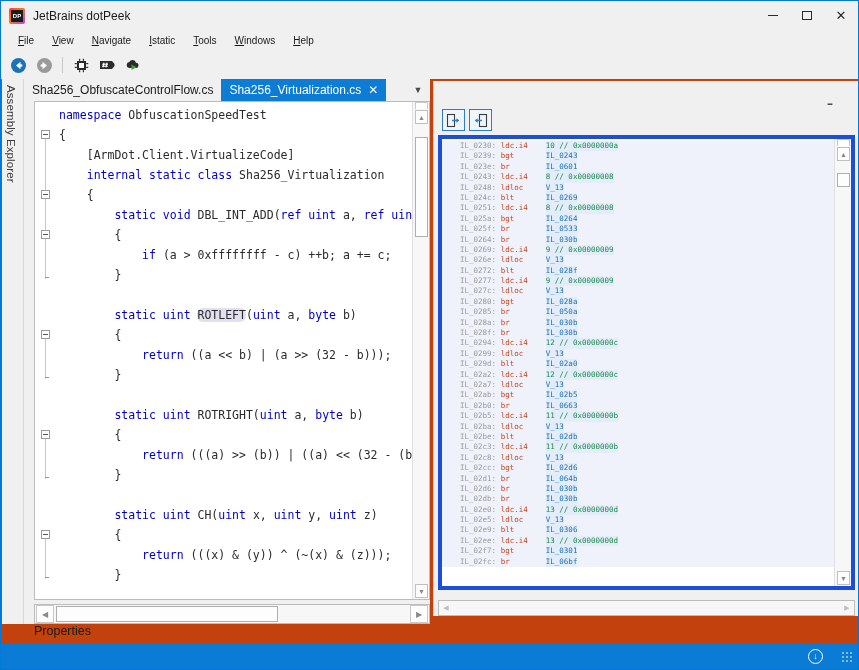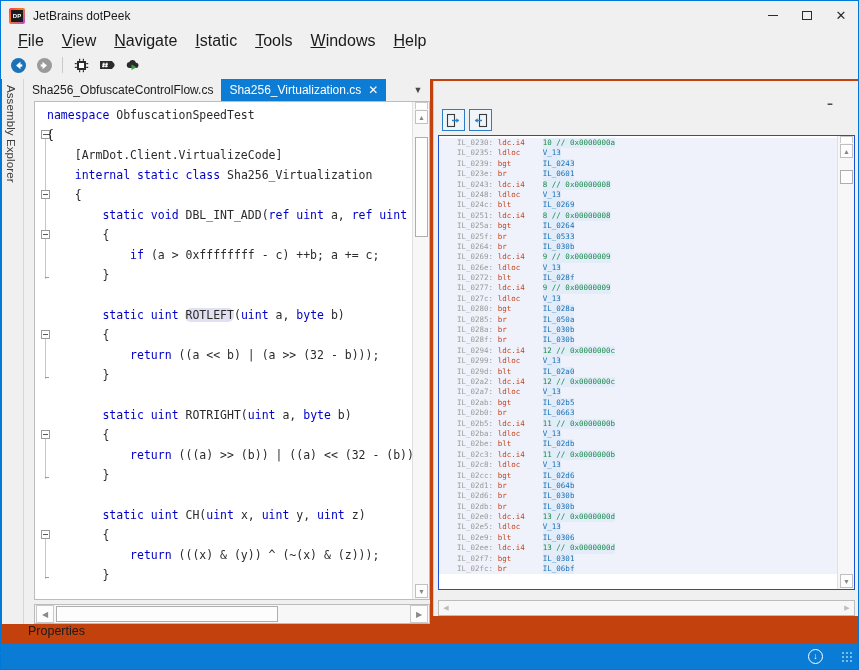--- a/index.html
+++ b/index.html
@@ -48,21 +48,21 @@
   .gl-close { font-size: 13px; line-height: 1; display:block; }
 
   
   .menubar {
     position: absolute; top: 29px; left: 0;
     width: 857px; height: 21px;
     display: flex; align-items: center; padding-left: 8px;
     background: #f0f0f0;
   }
   .menu-item {
-    font-size: 16px; color: #1a1a1a;
+    font-size: 10px; color: #1a1a1a;
     padding: 2px 9px; cursor: default; white-space: nowrap;
   }
   .menu-item u { text-decoration: underline; }
 
   
   .toolbar {
     position: absolute; top: 50px; left: 0;
     width: 857px; height: 28px;
     display: flex; align-items: center; padding-left: 4px;
     background: #f0f0f0;
@@ -132,21 +132,21 @@
   .code-area {
     position: absolute; top: 0; left: 0;
     width: 378px; height: 497px;
     overflow: hidden;
     padding: 3px 0 0 0;
   }
   .code-line {
     height: 20px; line-height: 20px;
     font-family: "DejaVu Sans Mono", monospace;
     font-size: 11.5px; white-space: pre;
-    color: #2b2b2b; padding-left: 12px;
+    color: #2b2b2b; padding-left: 24px;
   }
   .kw  { color: #0000c8; }
   .num { color: #2b2b2b; }
   .hl { background: #e0e0f0; border-radius: 6px; }
 
   
   .fold {
     position: absolute; left: 6px;
     width: 9px; height: 9px;
     border: 1px solid #9a9a9a; background: #fff;
@@ -239,21 +239,21 @@
   }
   .il-tb-btn {
     width: 23px; height: 22px; margin-right: 4px;
     border: 1px solid #2e7cc4; background: #eef5fb;
     display: flex; align-items: center; justify-content: center;
   }
 
   .il-frame {
     position: absolute; top: 54px; left: 4px;
     width: 417px; height: 455px;
-    background: #ffffff; border: 1px solid #1d4ed8;
+    background: #ffffff; border: 4px solid #1d4ed8;
     overflow: hidden;
   }
   .il-list {
     position: absolute; top: 0; left: 0;
     width: 400px; height: 453px;
     padding-top: 2px; overflow: hidden;
   }
   .il-row {
     height: 10.4px; line-height: 10.4px;
     font-family: "DejaVu Sans Mono", monospace;
@@ -274,21 +274,21 @@
     display: flex; align-items: center;
   }
   .il-hs-btn {
     width: 14px; height: 14px; flex: none;
     display: flex; align-items: center; justify-content: center;
     color: #bdbdbd; font-size: 7px;
   }
 
   
   .props {
-    position: absolute; left: 17px; top: 623px;
+    position: absolute; left: 23px; top: 623px;
     width: 406px; height: 24px;
   }
   .props-label { font-size: 12.5px; color: #1a1a1a; padding-left: 10px; }
   .props-tab {
     position: absolute; left: 33px; top: 22px;
     width: 54px; height: 4px; background: #d0d0d0;
   }
 
   
   .statusbar {
@@ -511,21 +511,20 @@
           <rect x="6.5" y="1.5" width="7" height="12" fill="none" stroke="#3c3c3c" stroke-width="1.1"></rect>
           <path d="M9 7.5 H2.5" stroke="#2e7cc4" stroke-width="1.4"></path>
           <path d="M4.6 5.2 L1.8 7.5 L4.6 9.8 Z" fill="#2e7cc4"></path>
         </svg>
       </div>
     </div>
 
     <div class="il-frame">
       <div class="il-list" id="il-list">
           <div class="il-row"><span class="il-off">IL_0230: </span><span class="il-op">ldc.i4    </span><span class="il-arg lit hlbox">10 // 0x0000000a</span></div>
-          <div class="il-row"><span class="il-off">IL_0235: </span><span class="il-op">ldloc     </span><span class="il-arg hlbox">V_13</span></div>
           <div class="il-row"><span class="il-off">IL_0239: </span><span class="il-op">bgt       </span><span class="il-arg hlbox">IL_0243</span></div>
           <div class="il-row"><span class="il-off">IL_023e: </span><span class="il-op">br        </span><span class="il-arg hlbox">IL_0601</span></div>
           <div class="il-row"><span class="il-off">IL_0243: </span><span class="il-op">ldc.i4    </span><span class="il-arg lit hlbox">8 // 0x00000008</span></div>
           <div class="il-row"><span class="il-off">IL_0248: </span><span class="il-op">ldloc     </span><span class="il-arg hlbox">V_13</span></div>
           <div class="il-row"><span class="il-off">IL_024c: </span><span class="il-op">blt       </span><span class="il-arg hlbox">IL_0269</span></div>
           <div class="il-row"><span class="il-off">IL_0251: </span><span class="il-op">ldc.i4    </span><span class="il-arg lit hlbox">8 // 0x00000008</span></div>
           <div class="il-row"><span class="il-off">IL_025a: </span><span class="il-op">bgt       </span><span class="il-arg hlbox">IL_0264</span></div>
           <div class="il-row"><span class="il-off">IL_025f: </span><span class="il-op">br        </span><span class="il-arg hlbox">IL_0533</span></div>
           <div class="il-row"><span class="il-off">IL_0264: </span><span class="il-op">br        </span><span class="il-arg hlbox">IL_030b</span></div>
           <div class="il-row"><span class="il-off">IL_0269: </span><span class="il-op">ldc.i4    </span><span class="il-arg lit hlbox">9 // 0x00000009</span></div>

